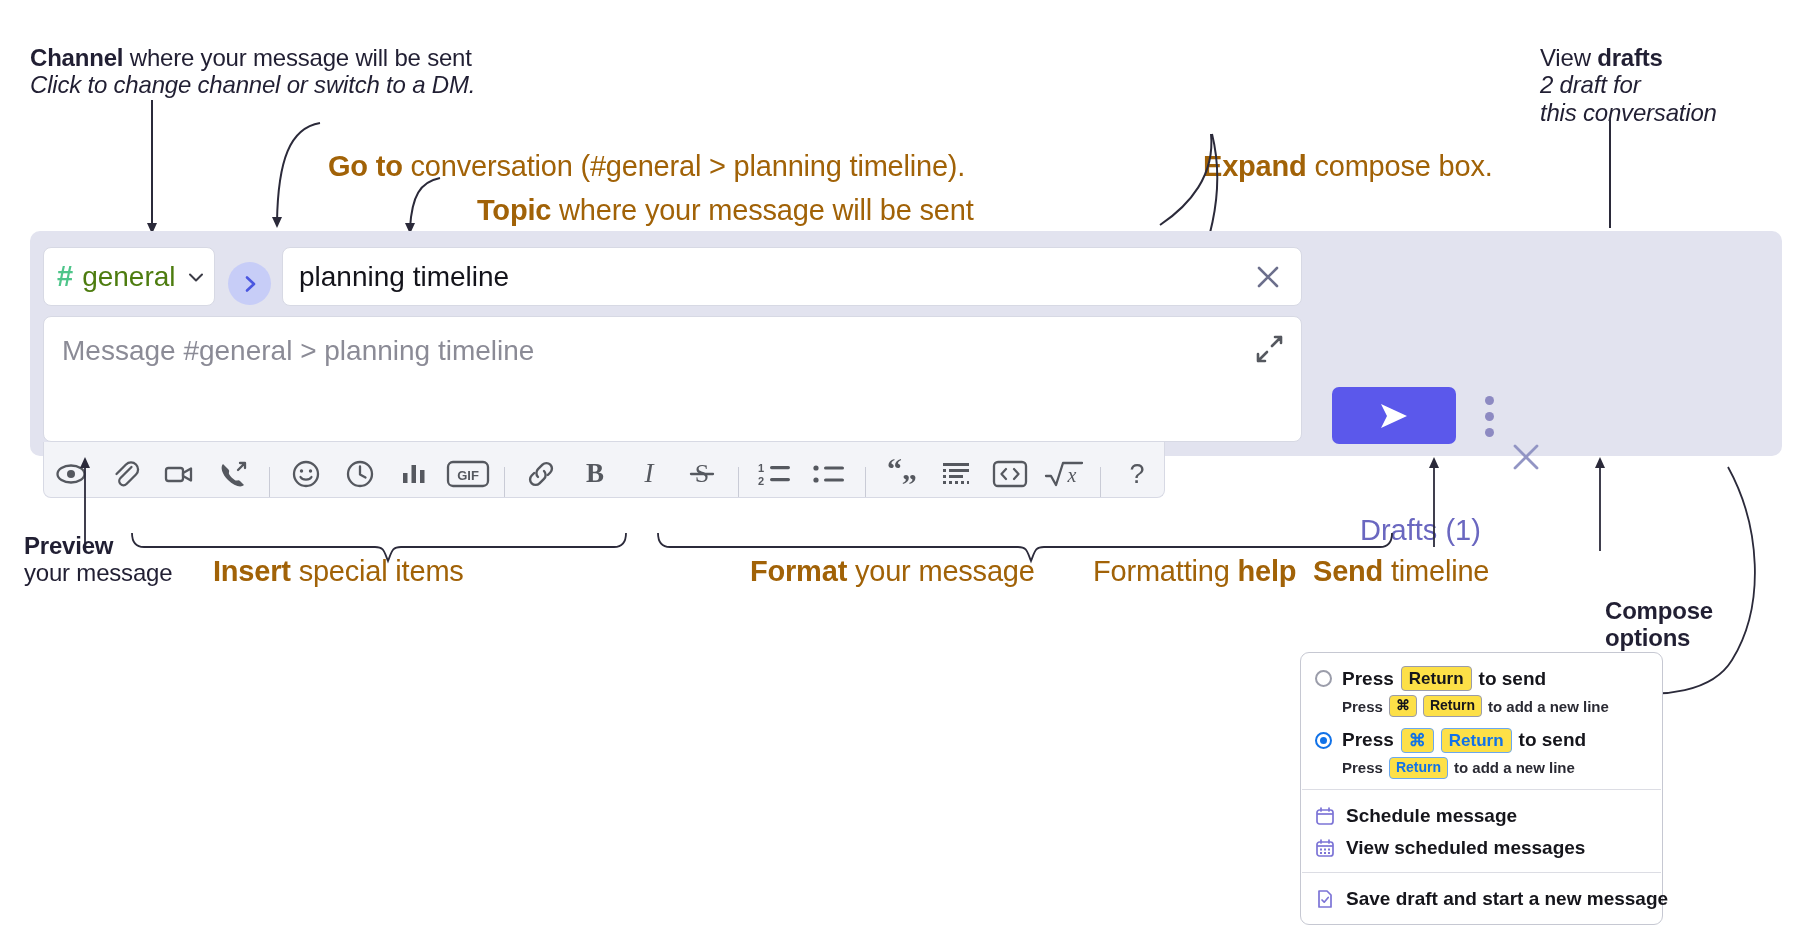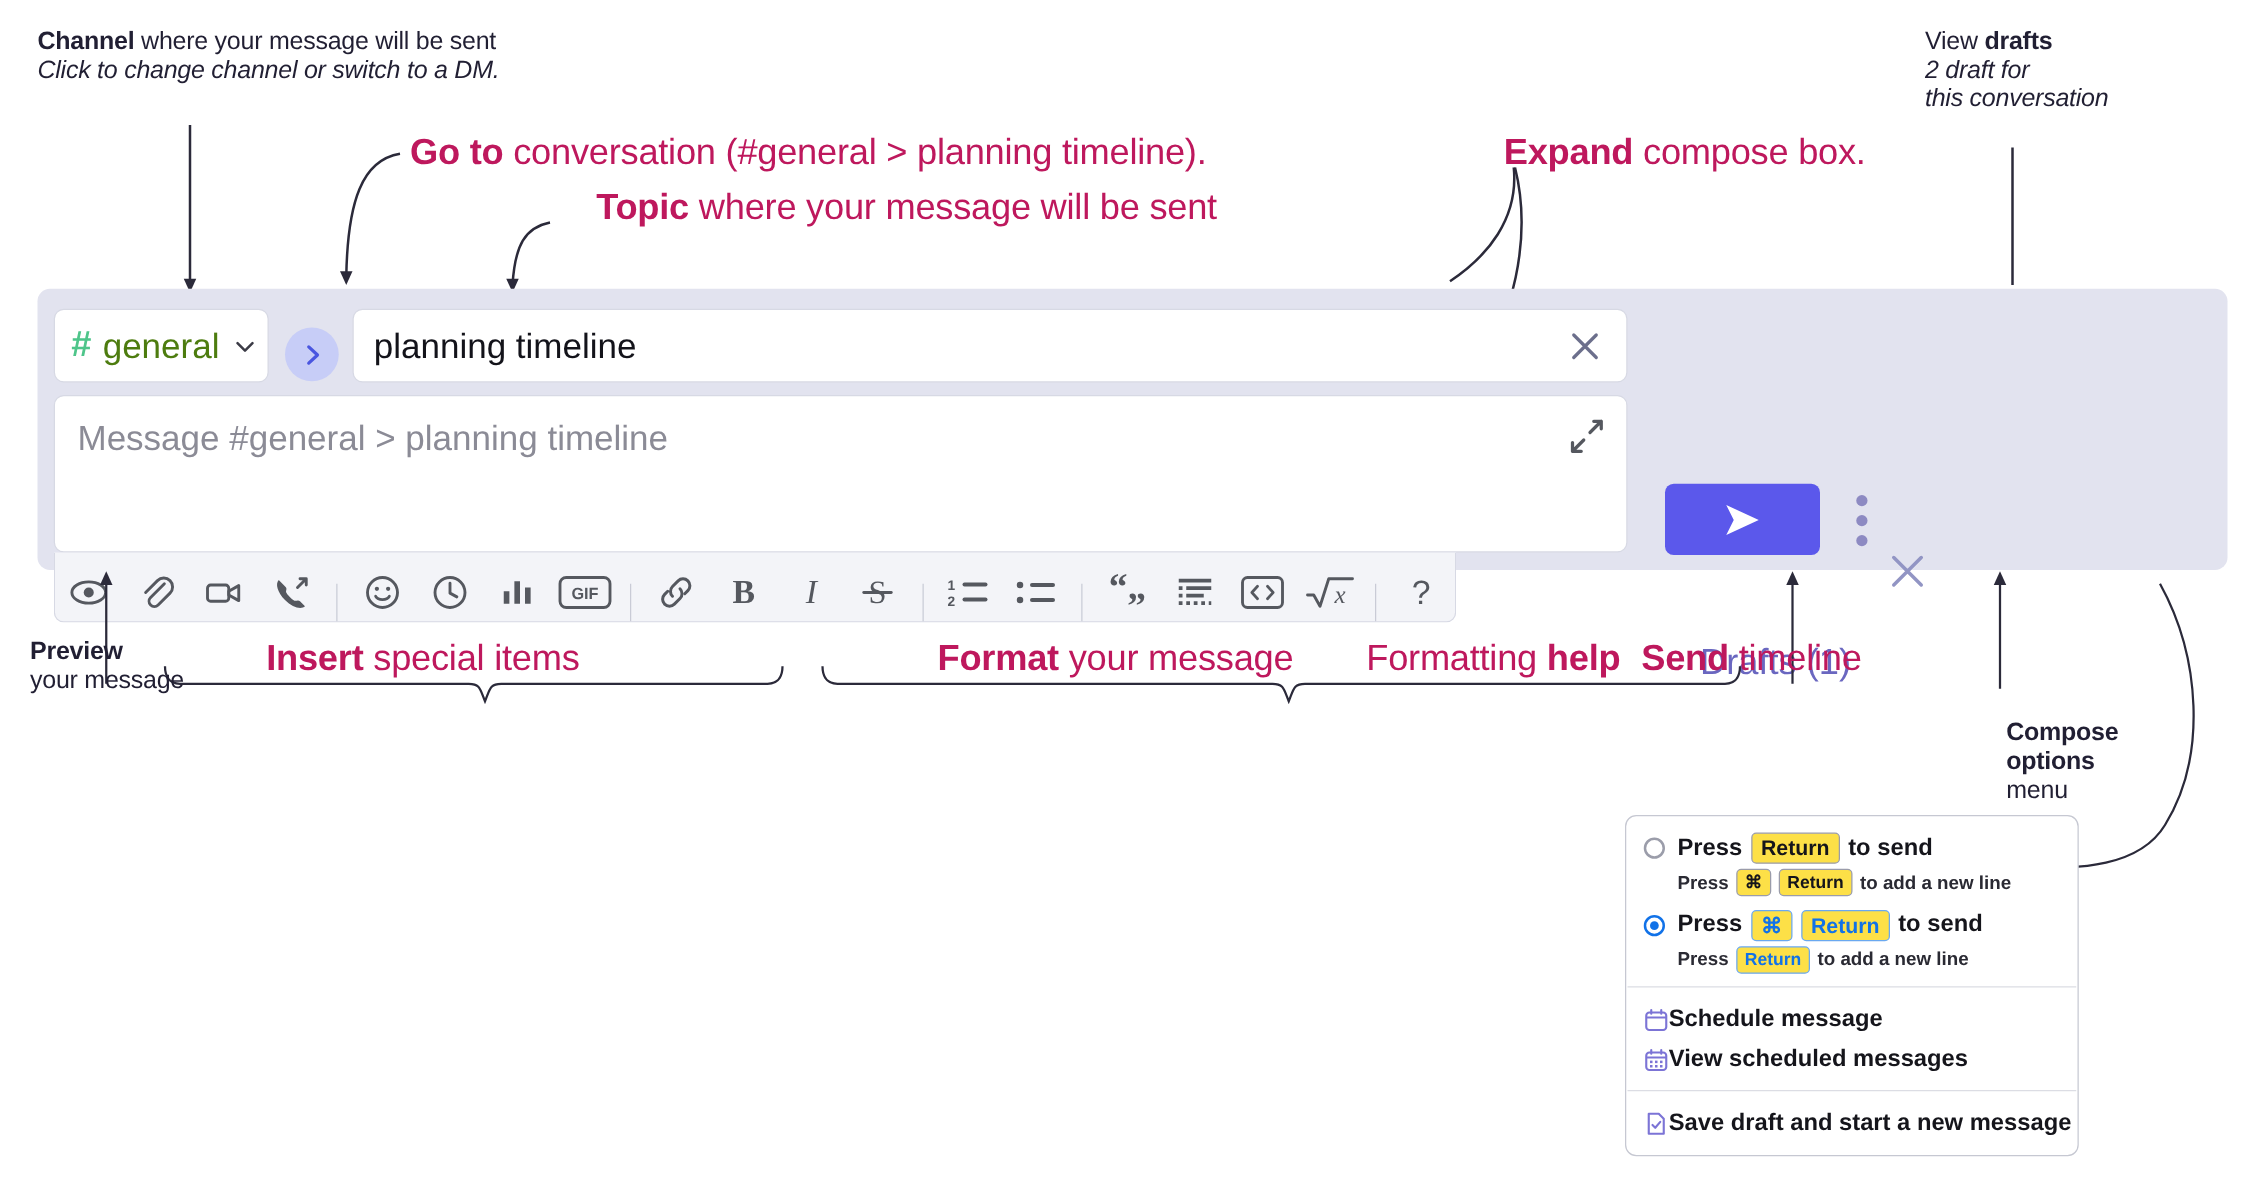--- a/index.html
+++ b/index.html
@@ -5,23 +5,23 @@
   html,body{margin:0;padding:0;}
   body{
     width:1814px;height:944px;
     background:#ffffff;
     font-family:"Liberation Sans", sans-serif;
     color:#1d1c2b;
     position:relative;
     overflow:hidden;
   }
   .abs{position:absolute;}
-  .ann{font-size:29px;line-height:1.12;color:#be185d;letter-spacing:-0.2px;white-space:nowrap;}
+  .ann{font-size:29px;line-height:1.12;color:#a16207;letter-spacing:-0.2px;white-space:nowrap;margin-top:44px;}
   .ann b{font-weight:700;}
-  .ann-blk{font-size:20px;line-height:1.14;color:#211f33;letter-spacing:-0.2px;}
+  .ann-blk{font-size:24px;line-height:1.14;color:#211f33;letter-spacing:-0.2px;margin-top:22px;}
 
   
   #compose{
     position:absolute;left:30px;top:231px;width:1752px;height:225px;
     background:#e2e3ef;border-radius:10px;
   }
   .field{background:#ffffff;border:1px solid #d7d9e4;border-radius:8px;box-sizing:border-box;}
 
   #channelBtn{
     position:absolute;left:13px;top:16px;width:172px;height:59px;
@@ -89,21 +89,21 @@
   .radio.on::after{content:"";position:absolute;left:3px;top:3px;width:7px;height:7px;border-radius:50%;background:#1172e8;}
   .rl{font-size:19px;color:#15151b;display:flex;align-items:center;gap:7px;white-space:nowrap;}
   .sub-row{display:flex;align-items:center;padding:2px 13px 2px 40px;gap:7px;}
   .sl{font-size:15px;color:#2a2a33;display:flex;align-items:center;gap:6px;white-space:nowrap;}
   .key{
     border:1px solid #9a9caa;border-radius:4px;padding:1px 7px;font-size:17px;color:#15151b;
     background:#fde047;display:inline-block;line-height:1.25;
   }
   .key.sm{font-size:14px;padding:1px 6px;}
   .key.blue{border-color:#6aa8f0;color:#1172e8;}
-  .mitem{display:flex;align-items:center;padding:5px 13px;cursor:pointer;}
+  .mitem{display:flex;align-items:center;gap:11px;padding:5px 13px;cursor:pointer;}
   .mitem .mlabel{font-size:19px;color:#15151b;white-space:nowrap;}
 
   svg{display:block;}
 </style>
 </head>
 <body>
 
 <div class="abs ann-blk" style="left:30px;top:22px;">
   <div><b>Channel</b><span> where your message will be sent</span></div>
   <div><i>Click to change channel or switch to a DM.</i></div>

